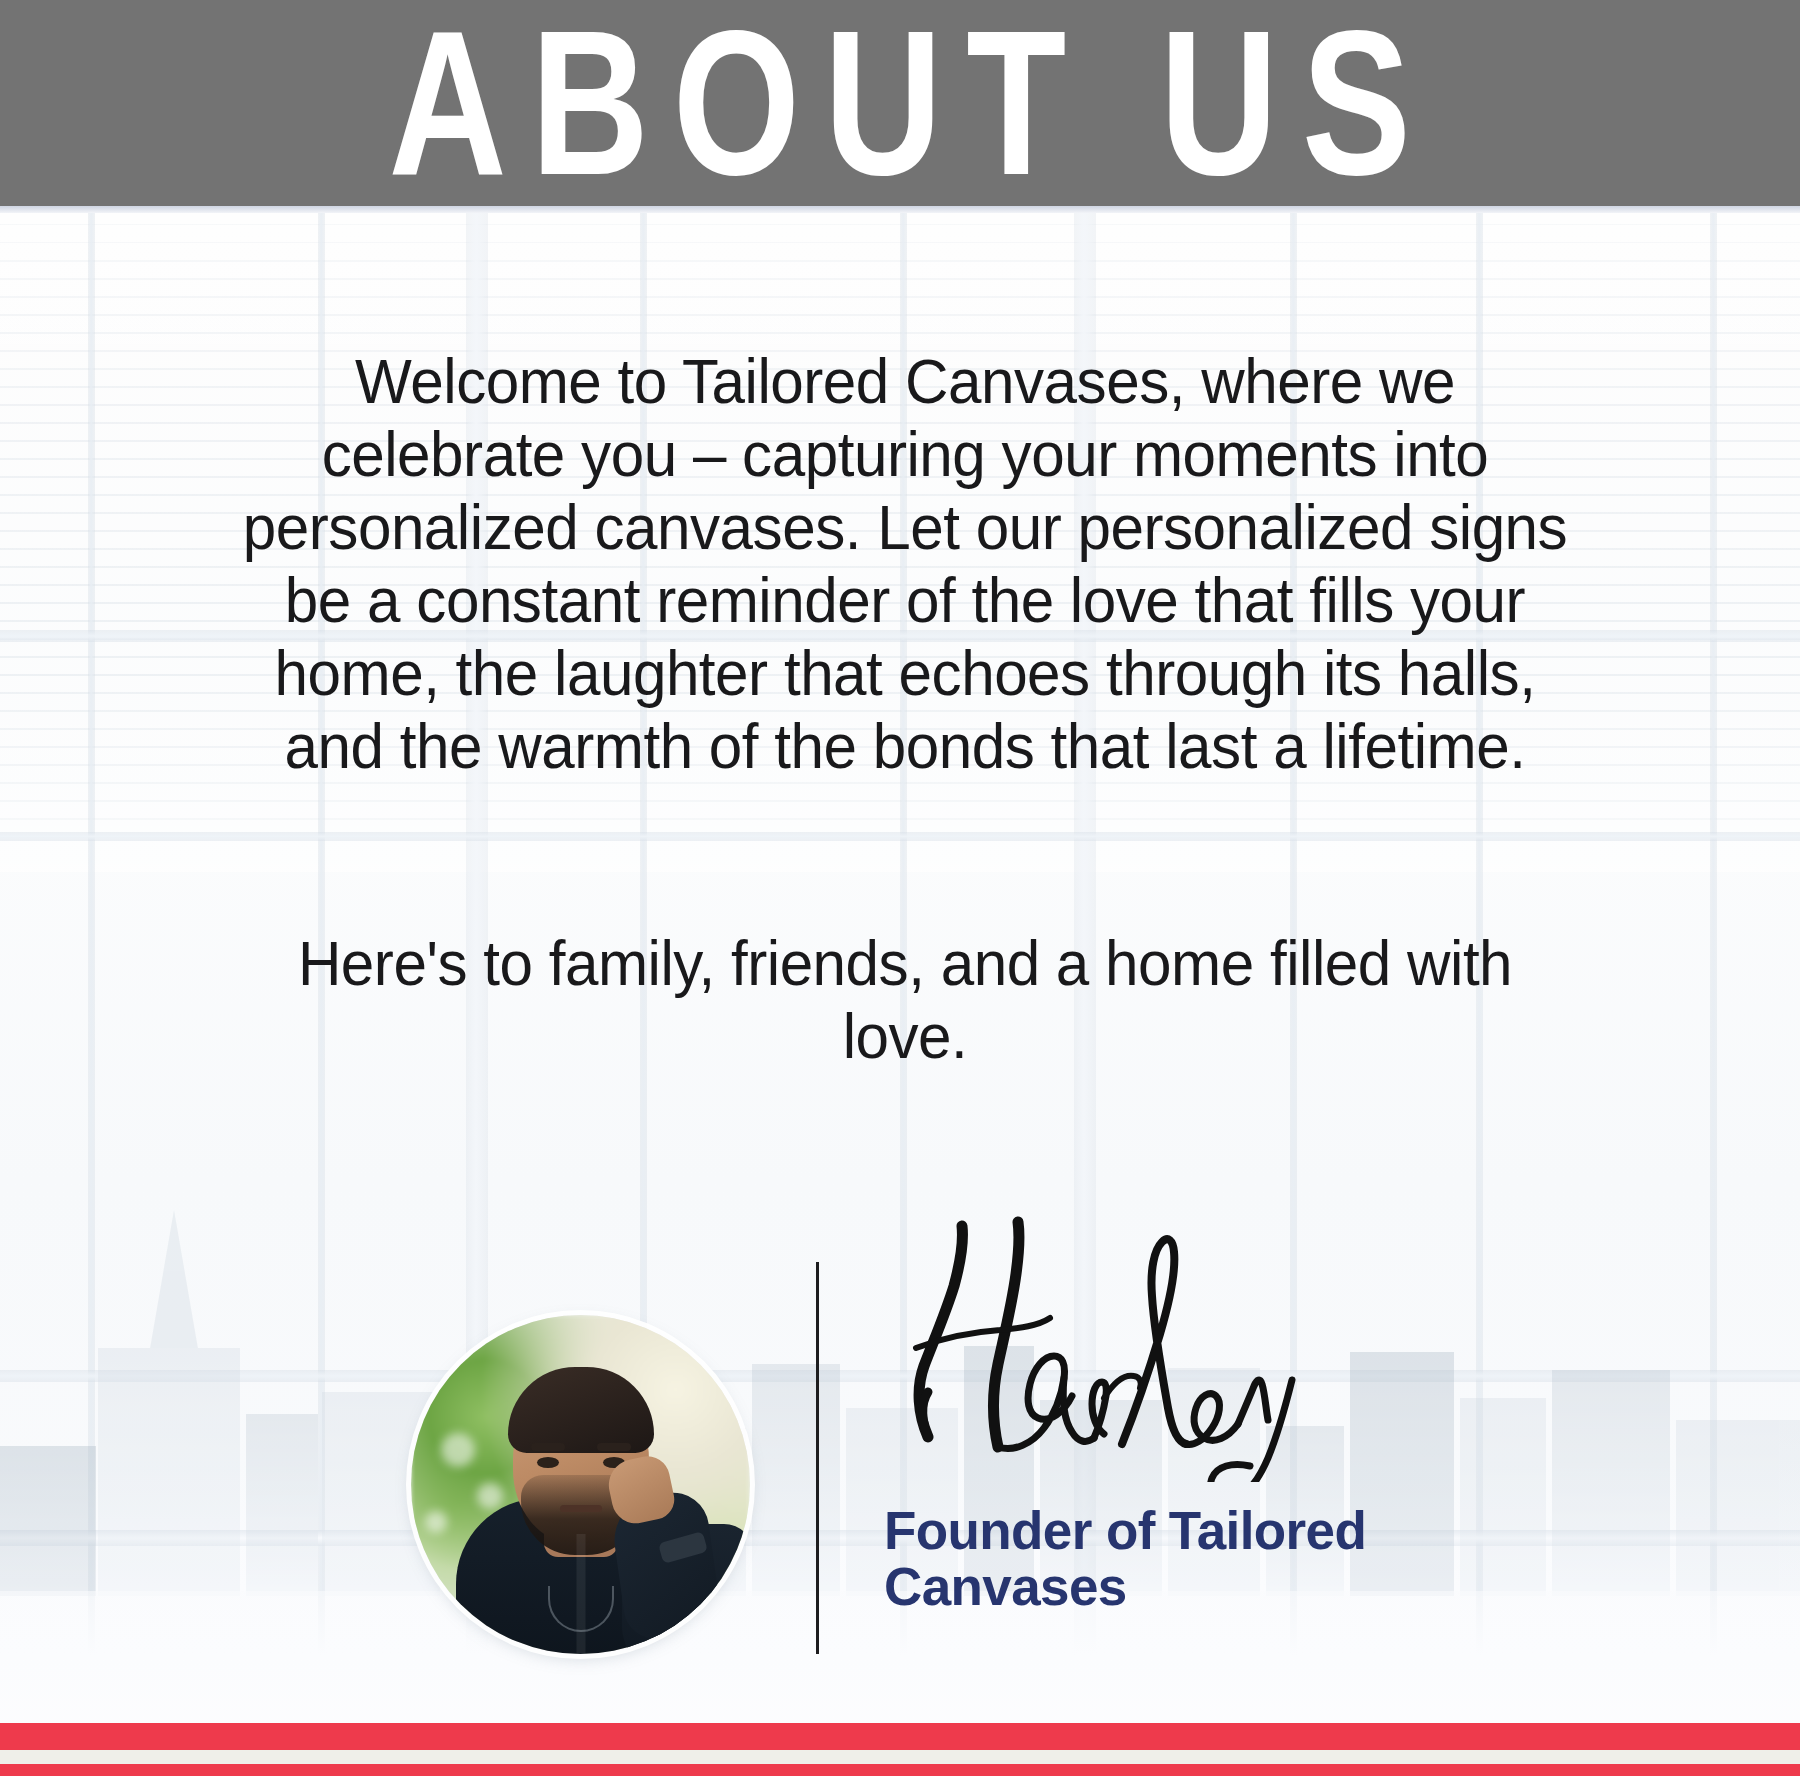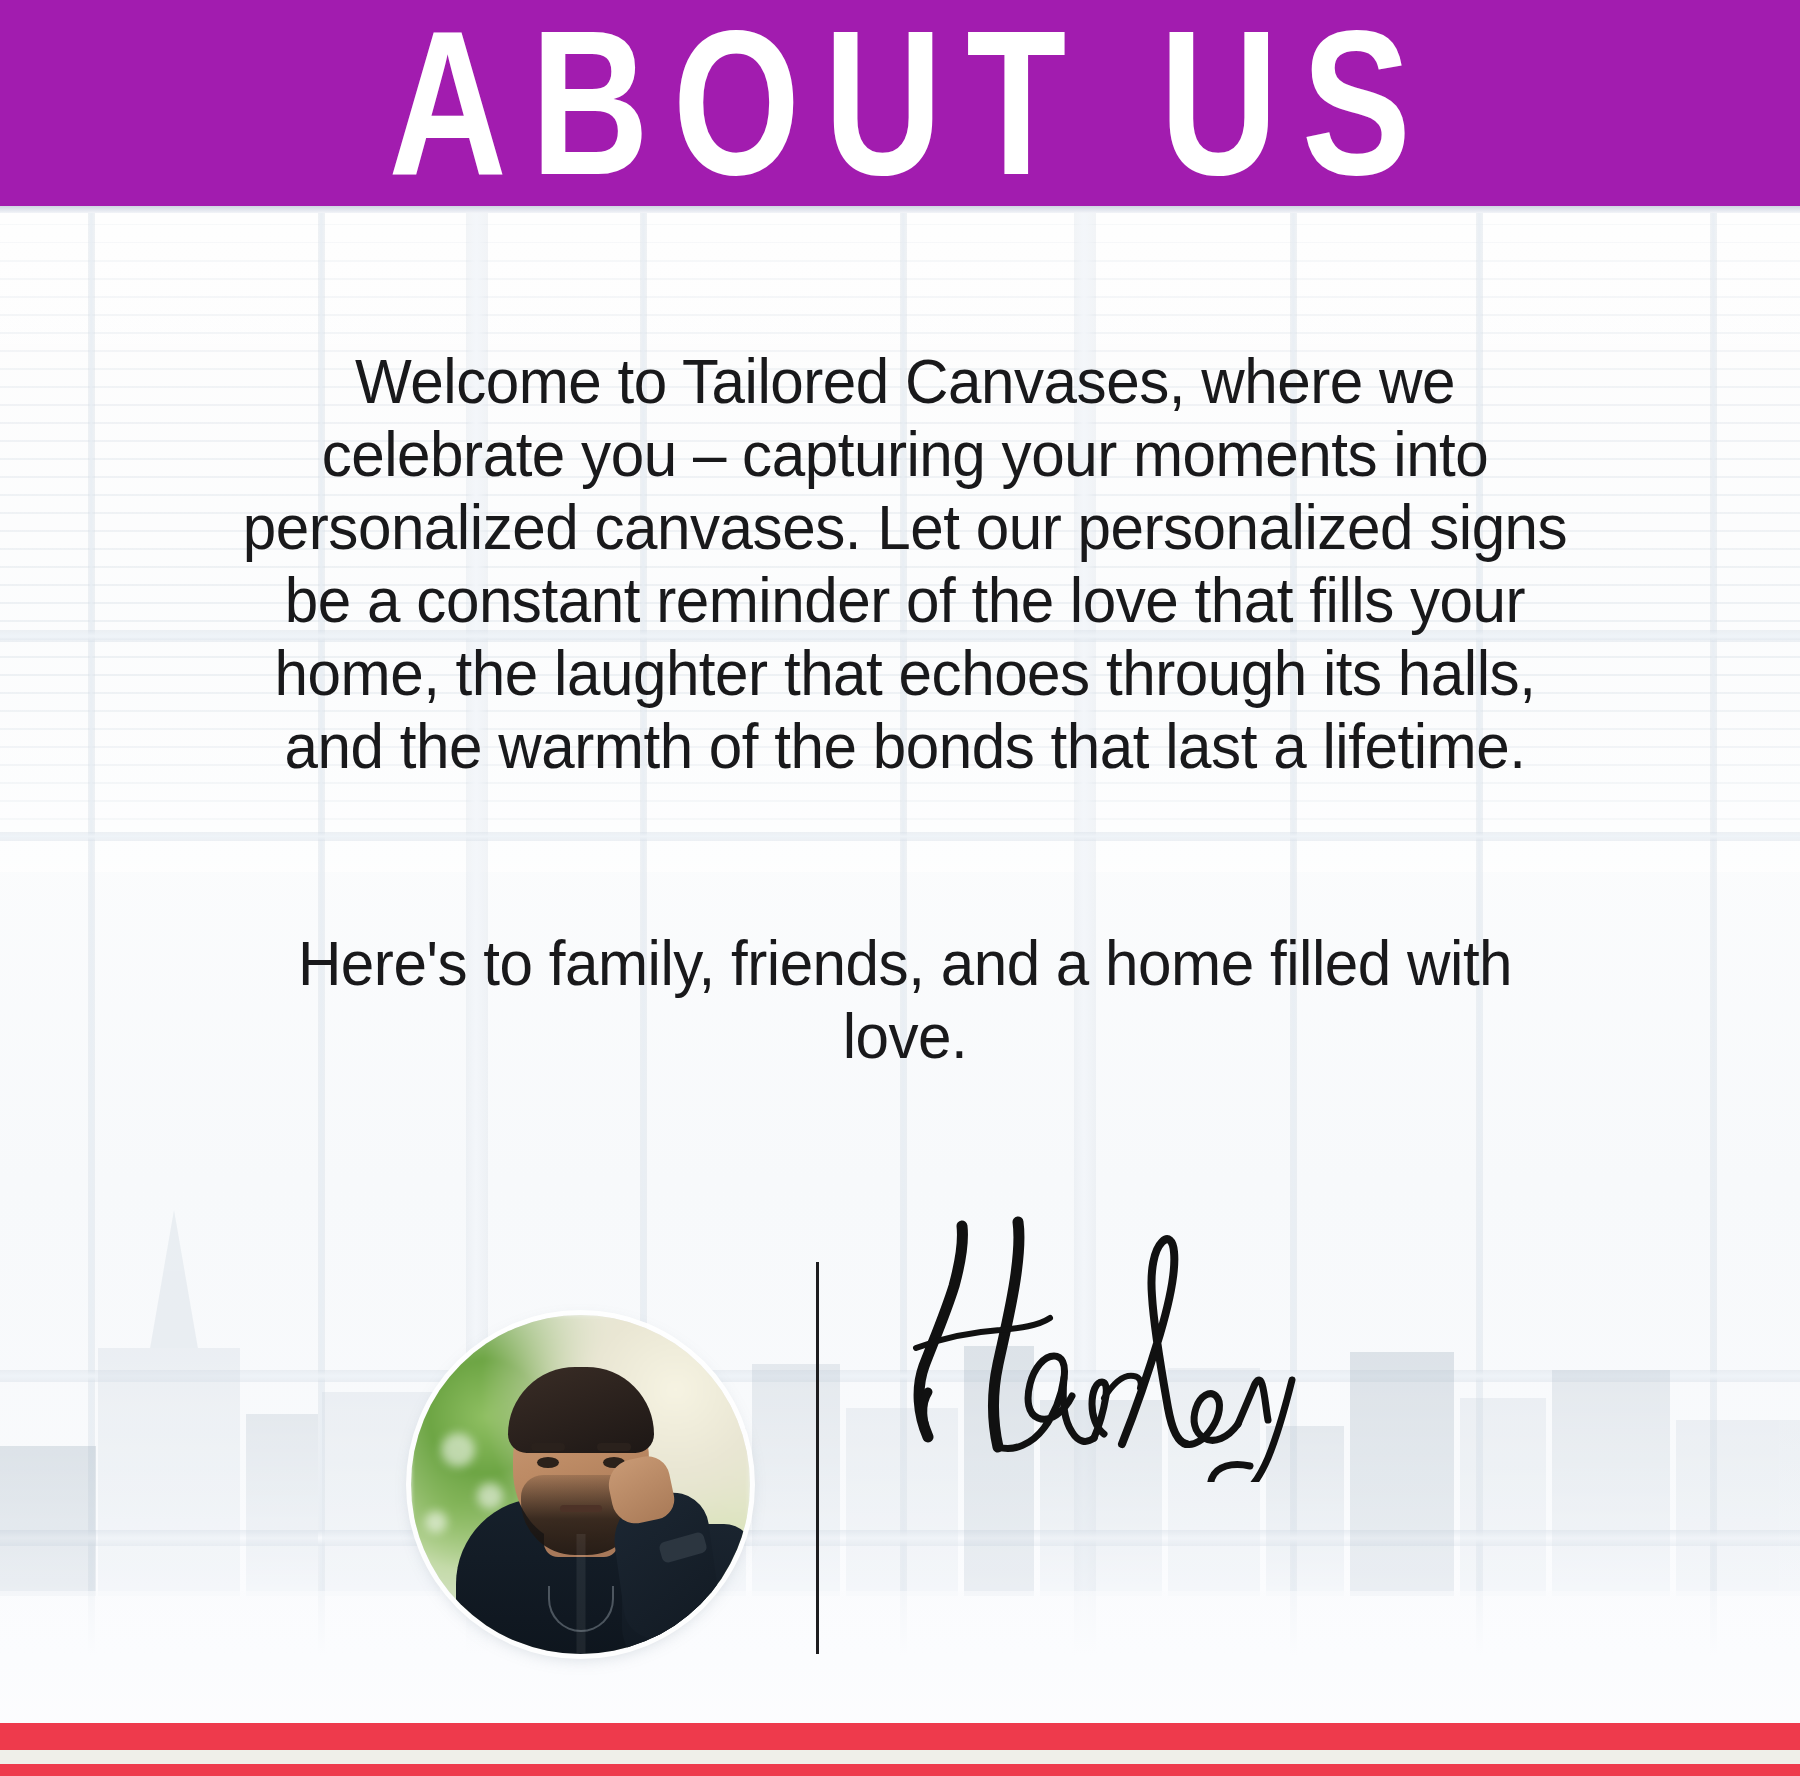--- a/index.html
+++ b/index.html
@@ -68,21 +68,21 @@
     border-left:26px solid transparent; border-right:26px solid transparent;
     border-bottom:150px solid #cad4de; }
 
   
   .sill { position:absolute; left:0; right:0; bottom:0; height:185px;
     background:linear-gradient(to bottom, rgba(250,251,253,.6), #fbfcfe 35%, #fdfdfe); }
 
   
   .header {
     position:absolute; left:0; top:0; width:1800px; height:206px;
-    background:#a21caf;
+    background:#737373;
     display:flex; align-items:center; justify-content:center;
   }
   .header-title {
     color:#ffffff;
     font-family:"Liberation Sans", sans-serif;
     font-weight:700;
     font-size:178px;
     line-height:1;
     letter-spacing:26px;
     text-indent:26px;
@@ -340,19 +340,21 @@
                    C 342 292, 356 286, 366 272" stroke-width="7"></path>
 
           <path d="M366 272 C 372 258, 378 244, 382 234 C 385 227, 388 226, 390 232
                    C 393 242, 394 258, 396 268" stroke-width="7"></path>
           <path d="M420 228 C 414 252, 406 282, 396 306 C 384 334, 370 348, 354 346
                    C 342 345, 336 336, 340 326 C 345 314, 360 310, 378 314" stroke-width="7"></path>
         </g>
       </svg>
     </div>
 
+    <div class="founder-line">Founder of Tailored
+Canvases</div>
   </div>
 
   <div class="bar-red-1"></div>
   <div class="bar-gap"></div>
   <div class="bar-red-2"></div>
 
 </div>
 
 </body></html>

